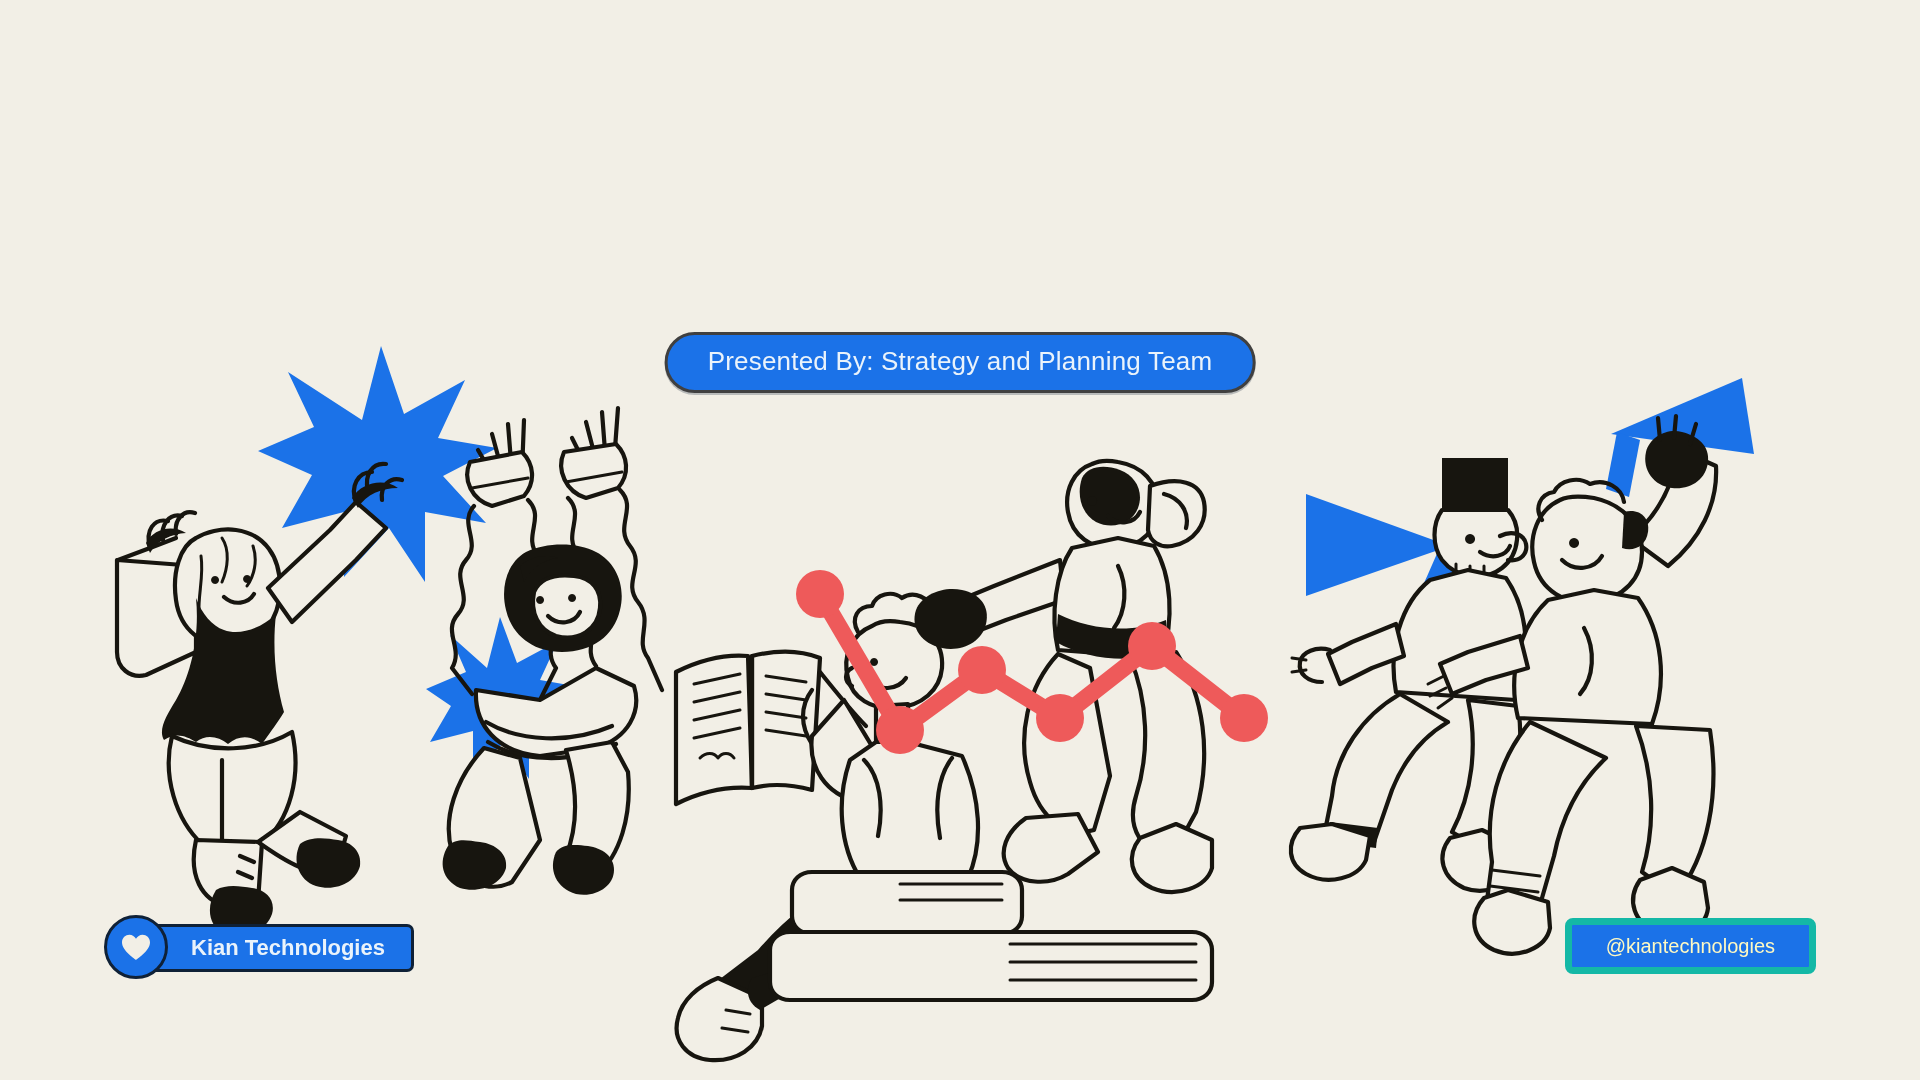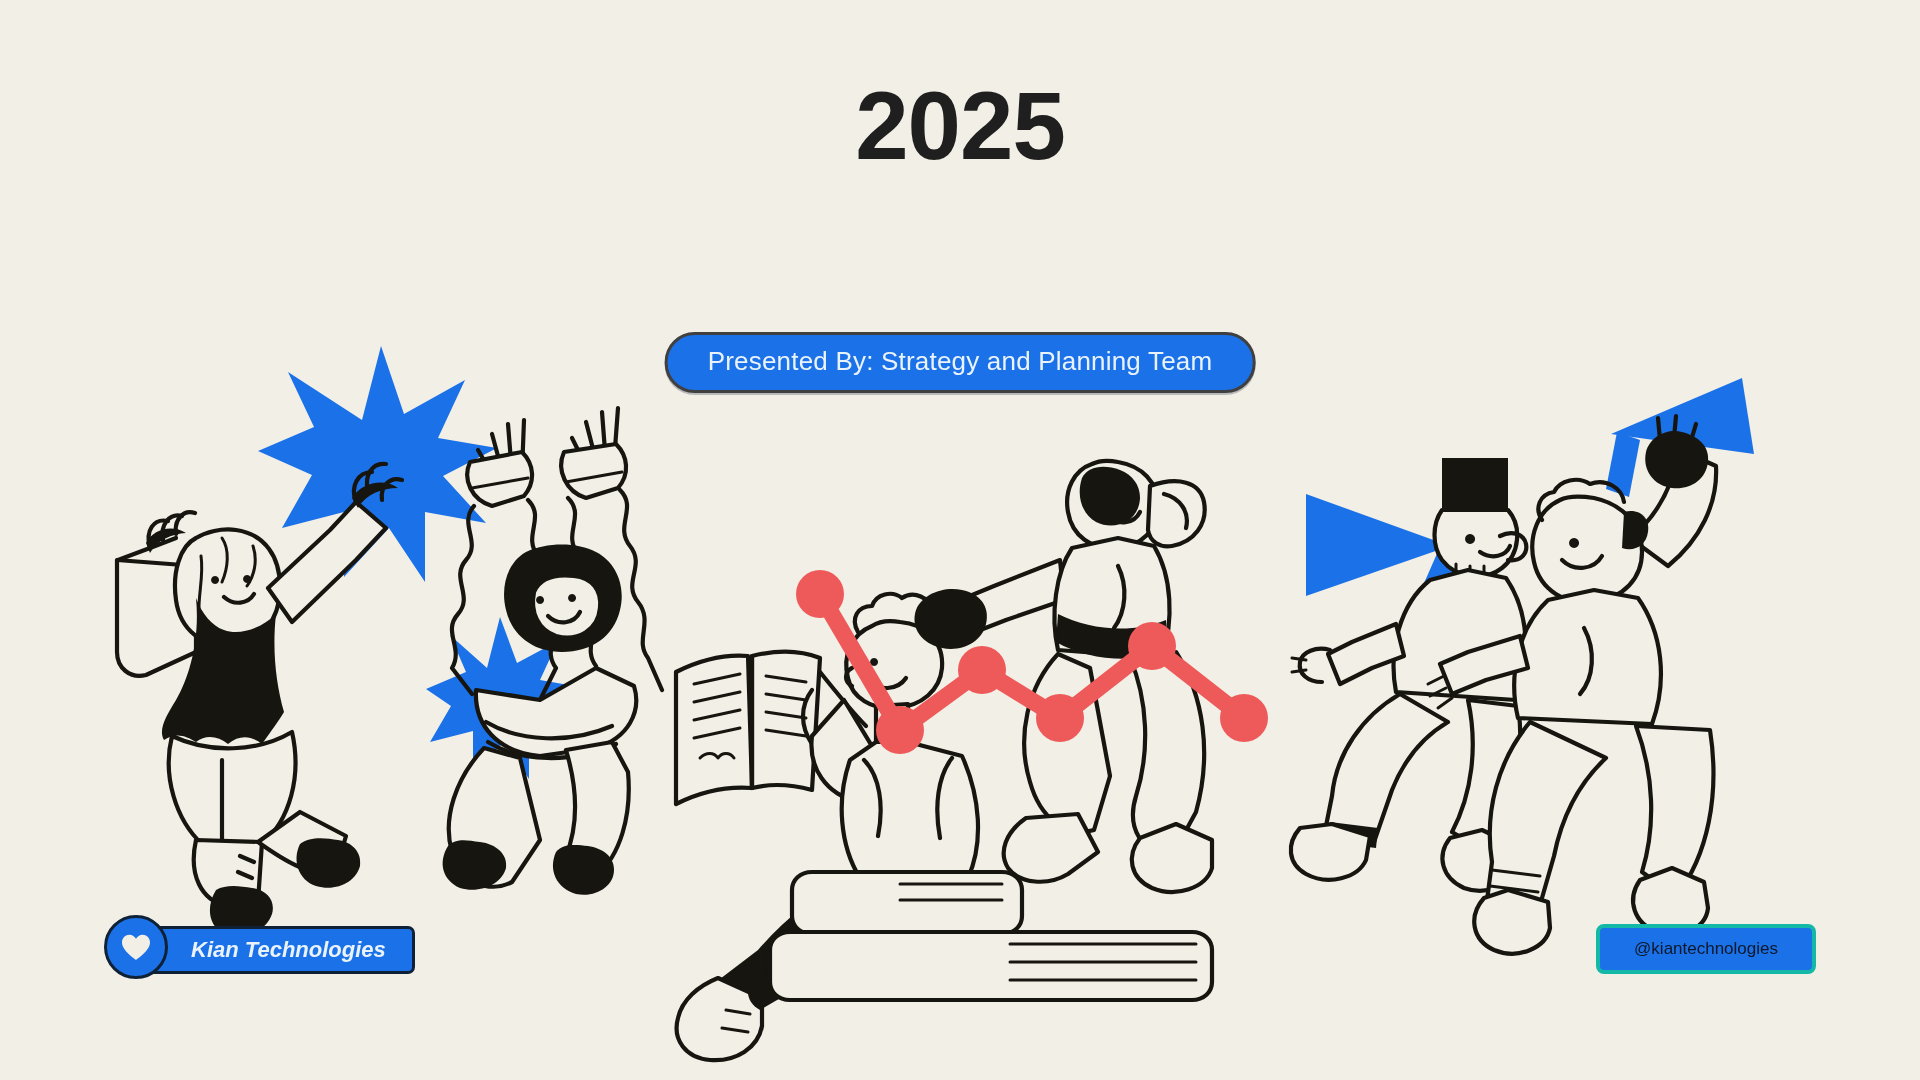--- a/index.html
+++ b/index.html
@@ -66,23 +66,22 @@
     white-space: nowrap;
     box-shadow: 0 2px 0 rgba(15,33,55,.25);
   }
 
   
   .brand-badge {
     position: absolute;
     left: 104px;
     bottom: 106px;
     display: flex;
-    align-items: flex-end;
+    align-items: flex-start;
     height: 50px;
-    font-style: italic;
   }
   .brand-circle {
     position: absolute;
     left: 0;
     top: -9px;
     width: 58px;
     height: 58px;
     border-radius: 50%;
     background: #1b72e8;
     border: 3px solid #0f2137;
@@ -103,28 +102,28 @@
     color: #eaf3fb;
     font-size: 22px;
     font-weight: 700;
     white-space: nowrap;
   }
   .handle-pill {
     position: absolute;
     right: 104px;
     bottom: 106px;
     background: #1b72e8;
-    border: 4px solid #14b8a6;
+    border: 7px solid #14b8a6;
     border-radius: 8px;
     height: 42px;
     display: flex;
     align-items: center;
     padding: 0 34px;
-    color: #0f172a;
-    font-size: 17px;
+    color: #fef9c3;
+    font-size: 20px;
     font-weight: 400;
     white-space: nowrap;
   }
 
   
   .illustration {
     position: absolute;
     left: 0;
     top: 0;
     width: 1920px;
@@ -358,21 +357,20 @@
       <circle class="red-dot" cx="900" cy="730" r="24"></circle>
       <circle class="red-dot" cx="982" cy="670" r="24"></circle>
       <circle class="red-dot" cx="1060" cy="718" r="24"></circle>
       <circle class="red-dot" cx="1152" cy="646" r="24"></circle>
       <circle class="red-dot" cx="1244" cy="718" r="24"></circle>
     </g>
 
   </svg>
 
   <div class="title-block">
-    <div class="year">2025</div>
   </div>
 
   <div class="subtitle-pill">Presented By: Strategy and Planning Team</div>
 
   <div class="brand-badge">
     <div class="brand-circle">
       <svg width="30" height="27" viewBox="0 0 30 27" xmlns="http://www.w3.org/2000/svg">
         <path d="M15 26 C15 26 1 17 1 8.6 C1 3.8 4.6 0.8 8.4 0.8 C11.3 0.8 13.7 2.5 15 4.8 C16.3 2.5 18.7 0.8 21.6 0.8 C25.4 0.8 29 3.8 29 8.6 C29 17 15 26 15 26 Z" fill="#f2efe6"></path>
       </svg>
     </div>

